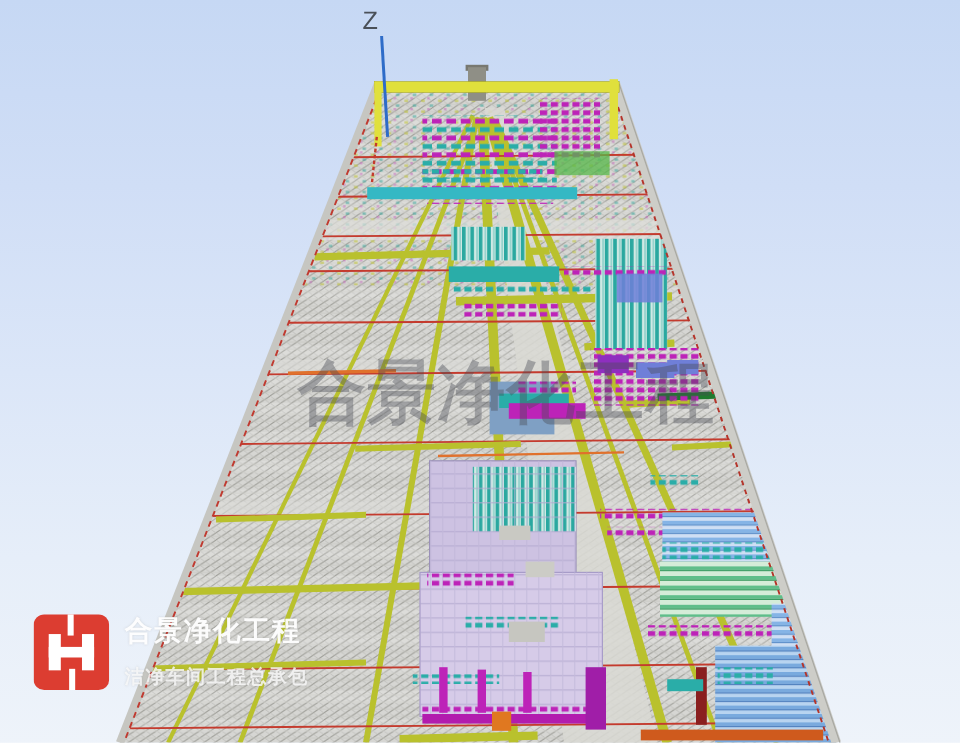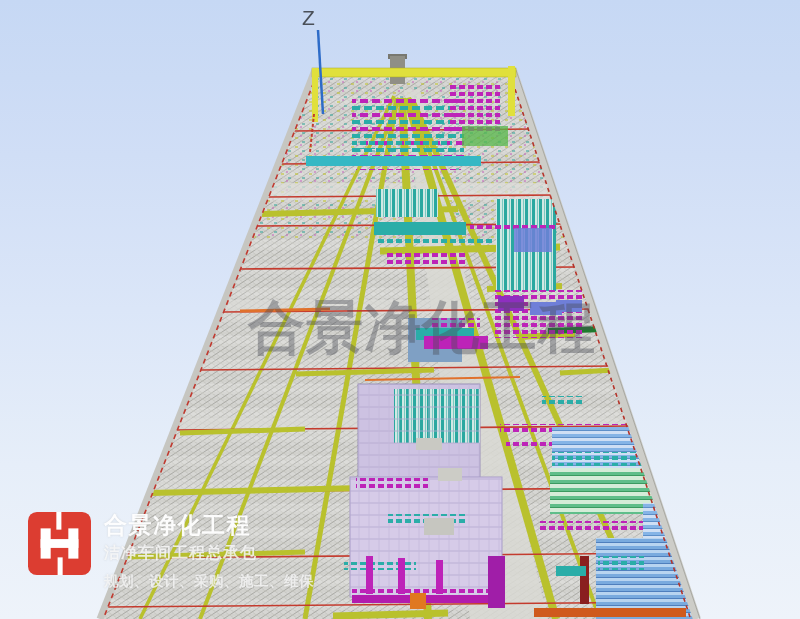--- a/index.html
+++ b/index.html
@@ -10,21 +10,21 @@
   .z-label{position:absolute;left:302px;top:6px;z-index:3;font-size:21px;color:#4a5058;
     font-weight:400;letter-spacing:0;}
   .watermark{position:absolute;left:248px;top:290px;z-index:4;font-size:57px;font-weight:700;
     color:rgba(72,76,84,0.40);white-space:nowrap;letter-spacing:1px;pointer-events:none;}
   .logo{position:absolute;left:28px;top:511px;z-index:5;display:flex;align-items:flex-start;gap:13px;}
   .logo-mark{width:63px;height:65px;flex:0 0 auto;}
   .logo-text{display:flex;flex-direction:column;}
   .logo-title{font-size:23px;font-weight:700;color:rgba(255,255,255,0.95);letter-spacing:1.5px;
     white-space:nowrap;line-height:1.1;margin-top:2px;text-shadow:0 0 2px rgba(120,120,120,0.25);}
   .logo-sub{font-size:16px;font-weight:700;color:rgba(250,250,250,0.82);letter-spacing:1px;
-    white-space:nowrap;margin-top:5px;text-shadow:0 0 2px rgba(120,120,120,0.25);}
+    white-space:nowrap;margin-top:16px;text-shadow:0 0 2px rgba(120,120,120,0.25);}
   .logo-services{font-size:14.5px;font-weight:700;color:rgba(248,248,248,0.80);letter-spacing:0.5px;
     white-space:nowrap;margin-top:8px;text-shadow:0 0 2px rgba(120,120,120,0.25);}
 </style>
 </head>
 <body>
 
 <div class="scene">
 
   <svg class="model-svg" width="800" height="619" viewBox="0 0 800 619">
     <defs>
@@ -220,17 +220,16 @@
       <rect width="100" height="100" rx="14" fill="#dc3d31"></rect>
       <rect x="45" y="0" width="8" height="28" fill="#ffffff"></rect>
       <rect x="47" y="72" width="8" height="28" fill="#ffffff"></rect>
       <rect x="20" y="26" width="16" height="48" fill="#ffffff"></rect>
       <rect x="64" y="26" width="16" height="48" fill="#ffffff"></rect>
       <rect x="20" y="43" width="60" height="14" fill="#ffffff"></rect>
     </svg>
     <div class="logo-text">
       <div class="logo-title">合景净化工程</div>
       <div class="logo-sub">洁净车间工程总承包</div>
-      <div class="logo-services">规划、设计、采购、施工、维保</div>
     </div>
   </div>
 
 </div>
 
 </body></html>

